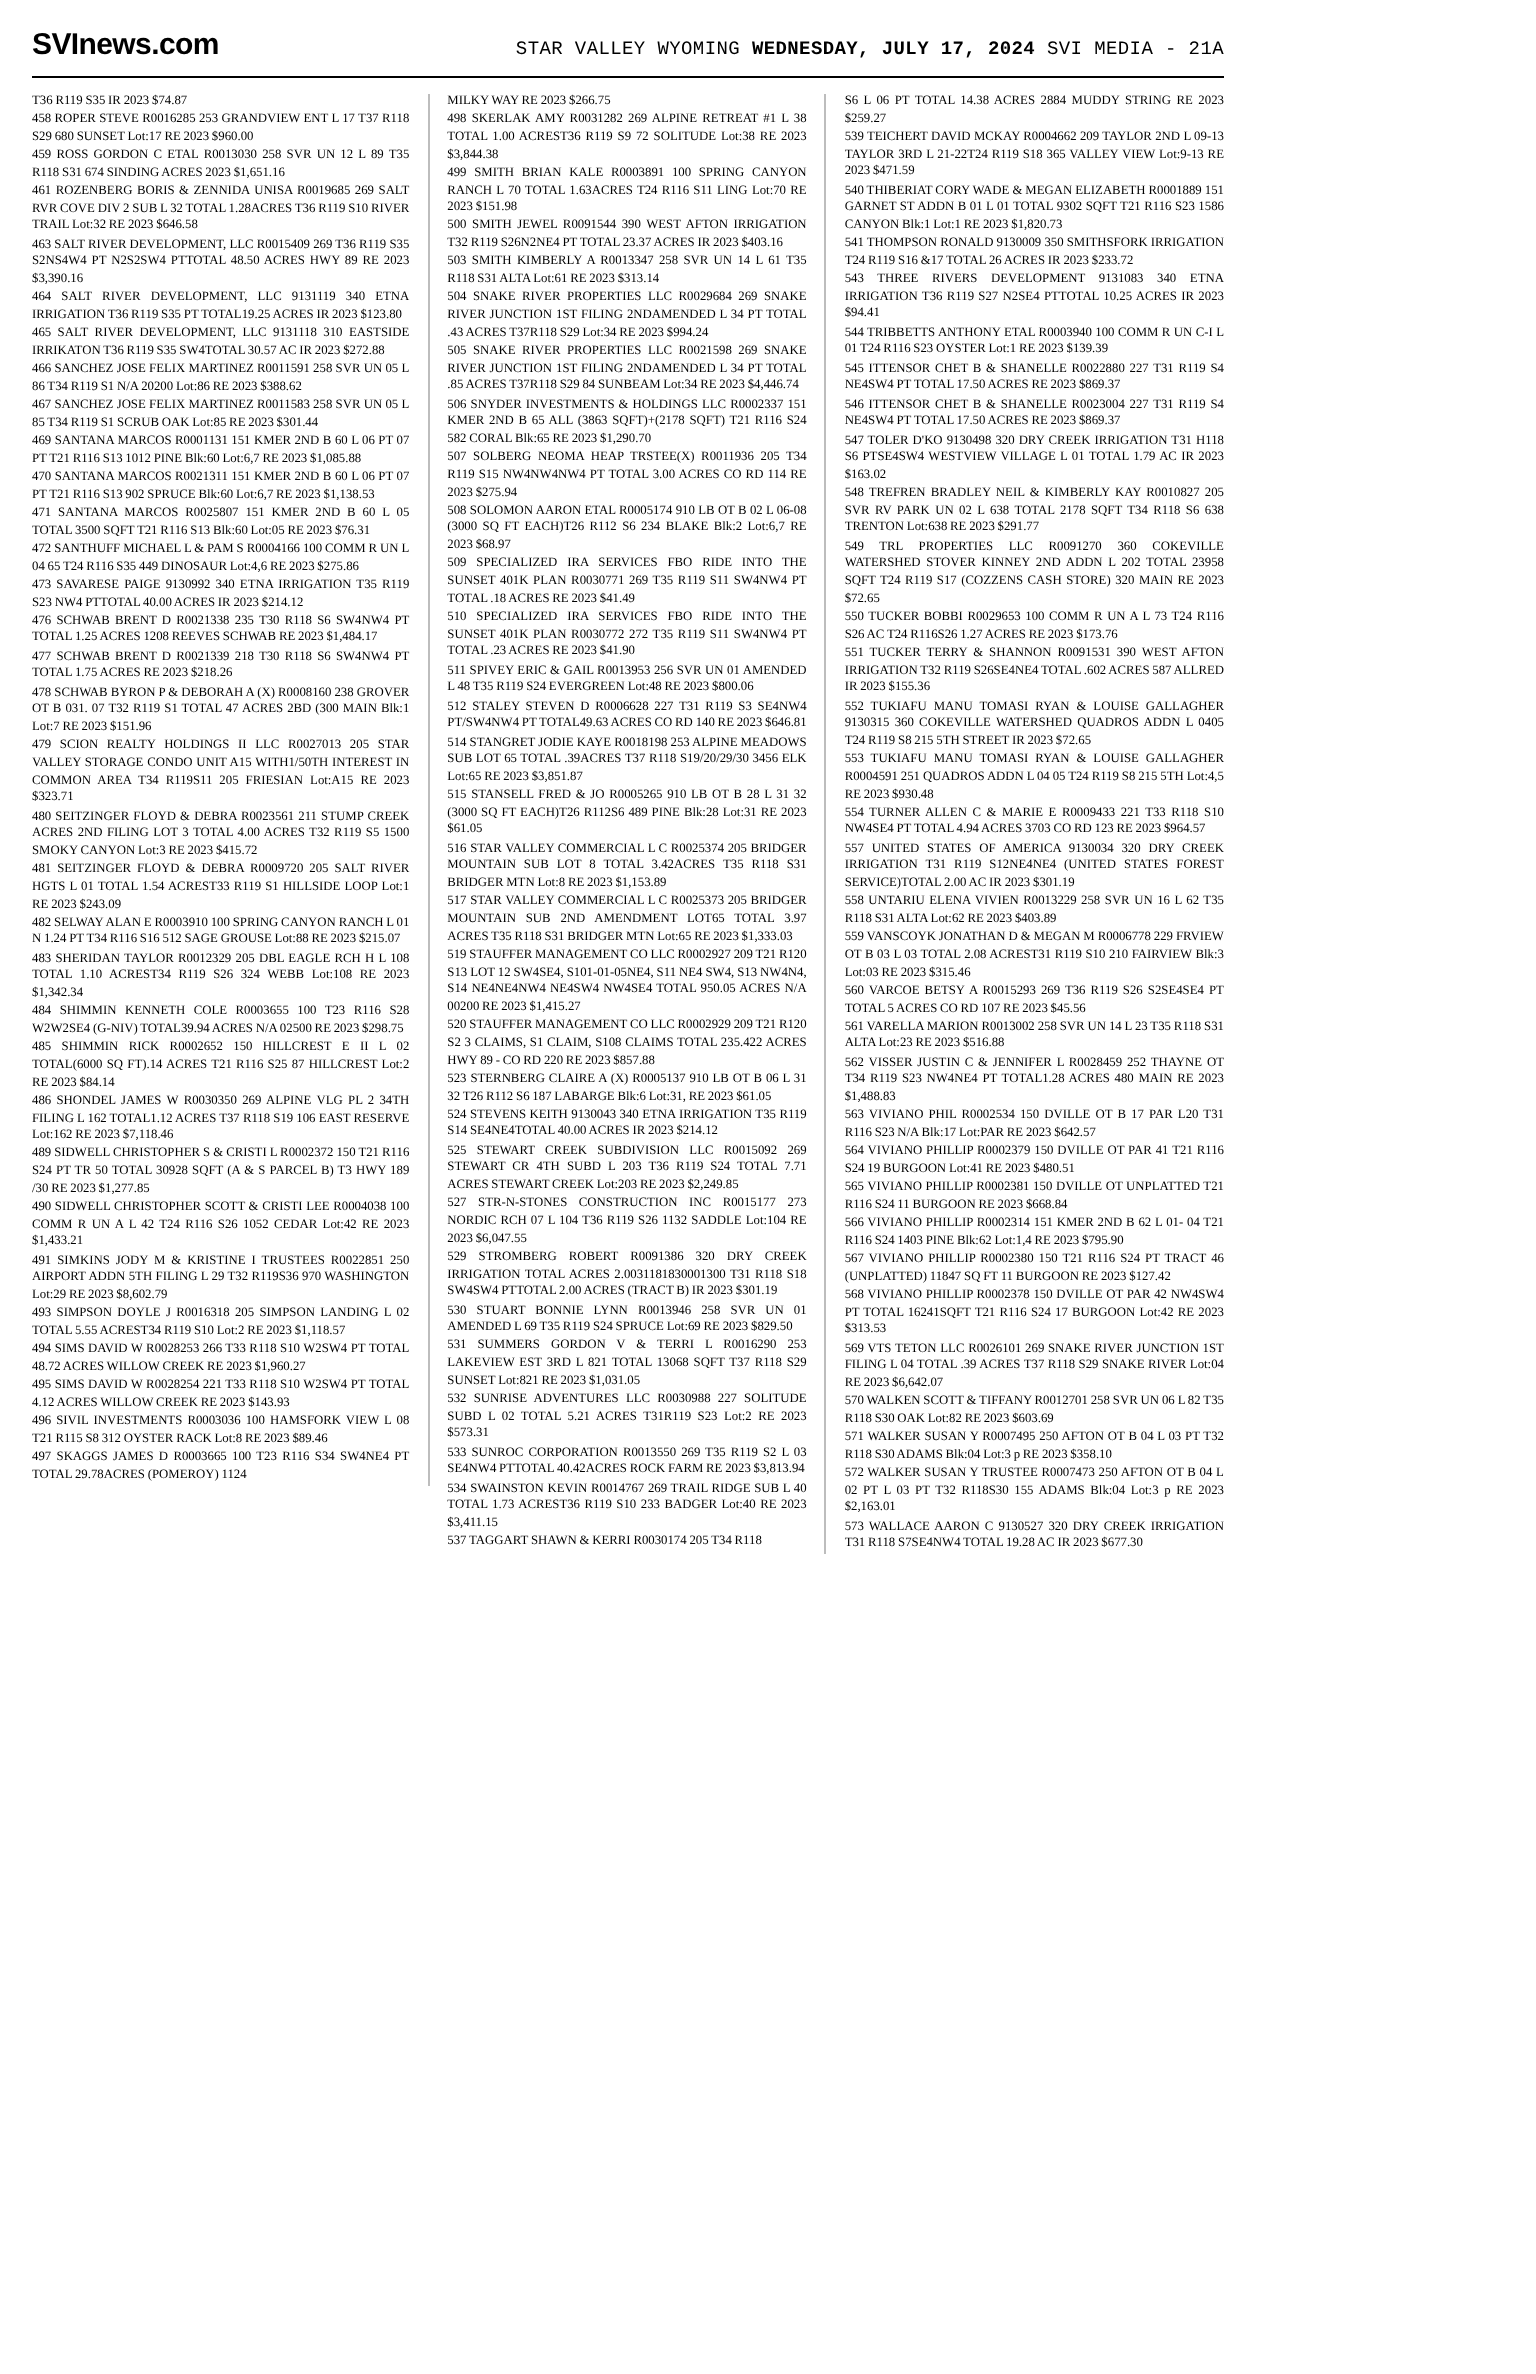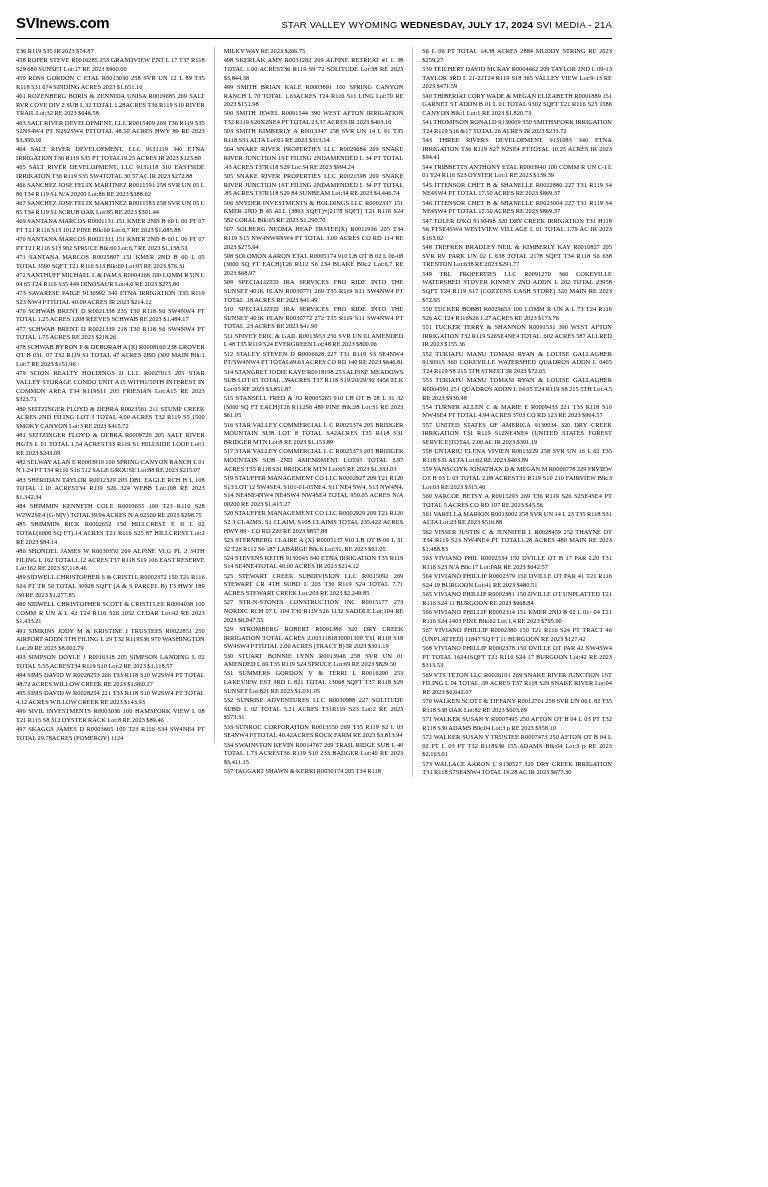--- a/index.html
+++ b/index.html
@@ -26,21 +26,21 @@
     padding-bottom: 4px;
   }
   .brand {
     font-family: "Liberation Sans", sans-serif;
     font-weight: bold;
     font-size: 15px;
     letter-spacing: -0.3px;
     color: #000;
   }
   .folio {
-    font-family: Liberation Sans, sans-serif;
+    font-family: Liberation Mono, monospace;
     font-size: 9.5px;
     letter-spacing: 0.2px;
     white-space: nowrap;
   }
   .folio .sec { font-weight: normal; }
   .folio .dt { font-weight: bold; }
   .rule {
     border: 0;
     border-top: 1.2px solid #000;
     margin: 3px 0 8px 0;

